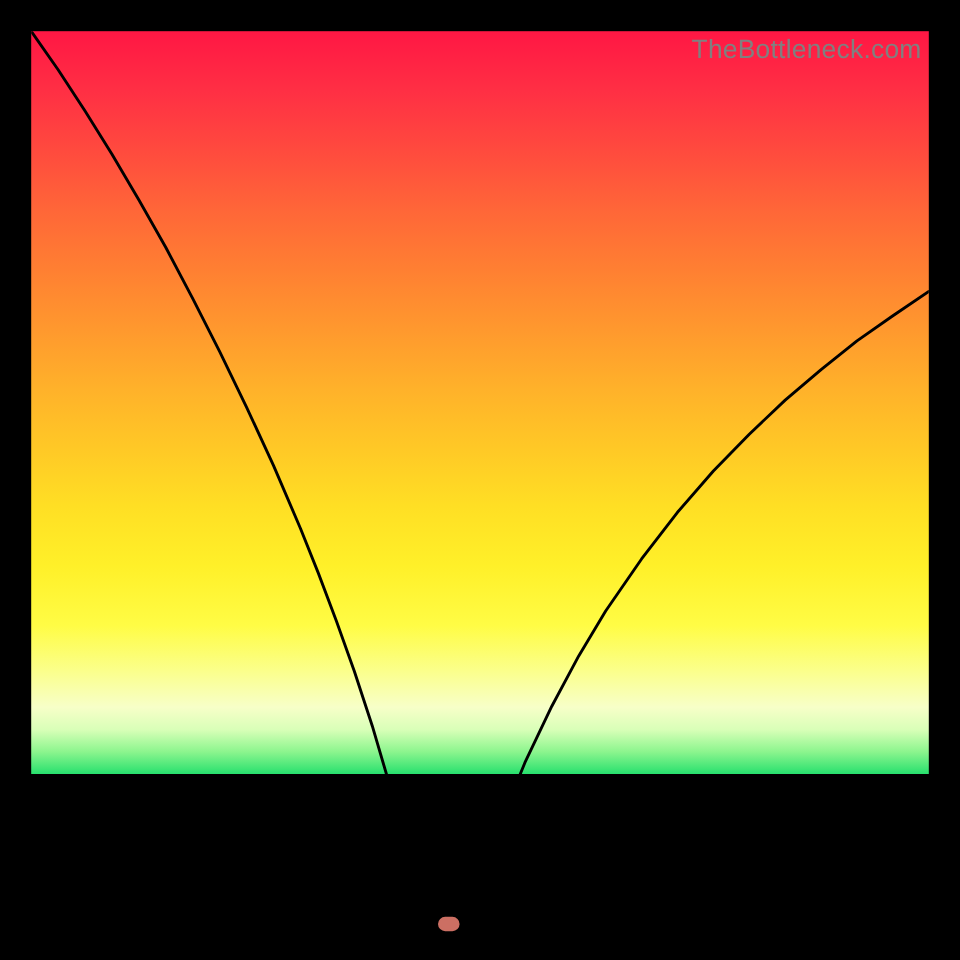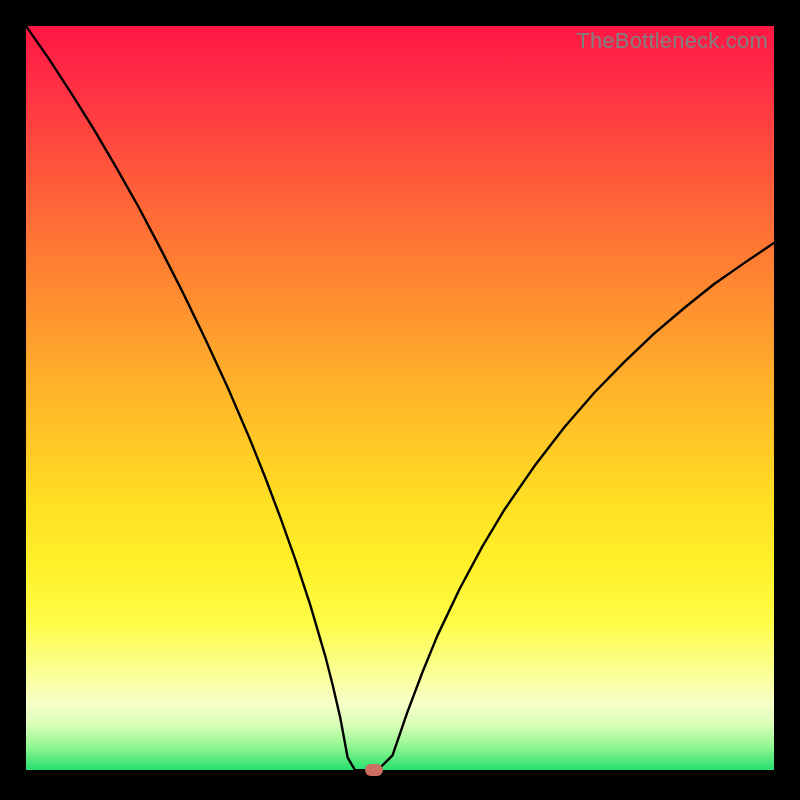--- a/index.html
+++ b/index.html
@@ -17,21 +17,21 @@
     top: 0;
     width: 800px;
     height: 800px;
     background: #000;
   }
   .plot {
     position: absolute;
     left: 26px;
     top: 26px;
     width: 748px;
-    height: 744px;
+    height: 619px;
     background: linear-gradient(to bottom,
       #ff1744 0%,
       #ff2f44 8%,
       #ff4a3e 16%,
       #ff6638 24%,
       #ff7f32 32%,
       #ff982e 40%,
       #ffb12a 48%,
       #ffc826 56%,
       #ffdf24 64%,

